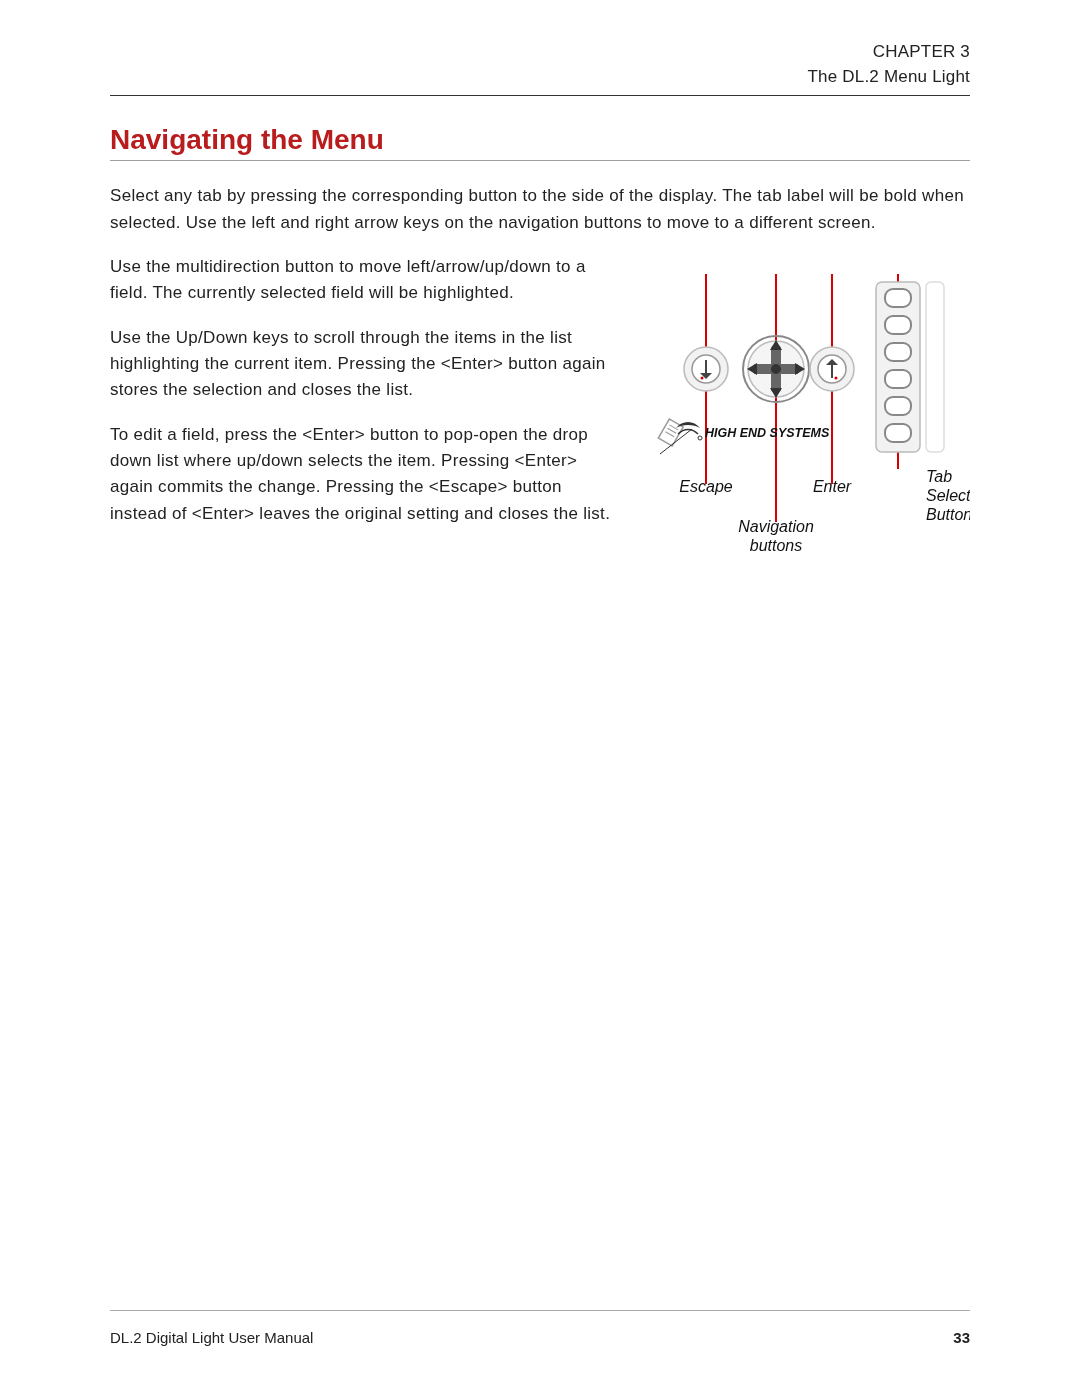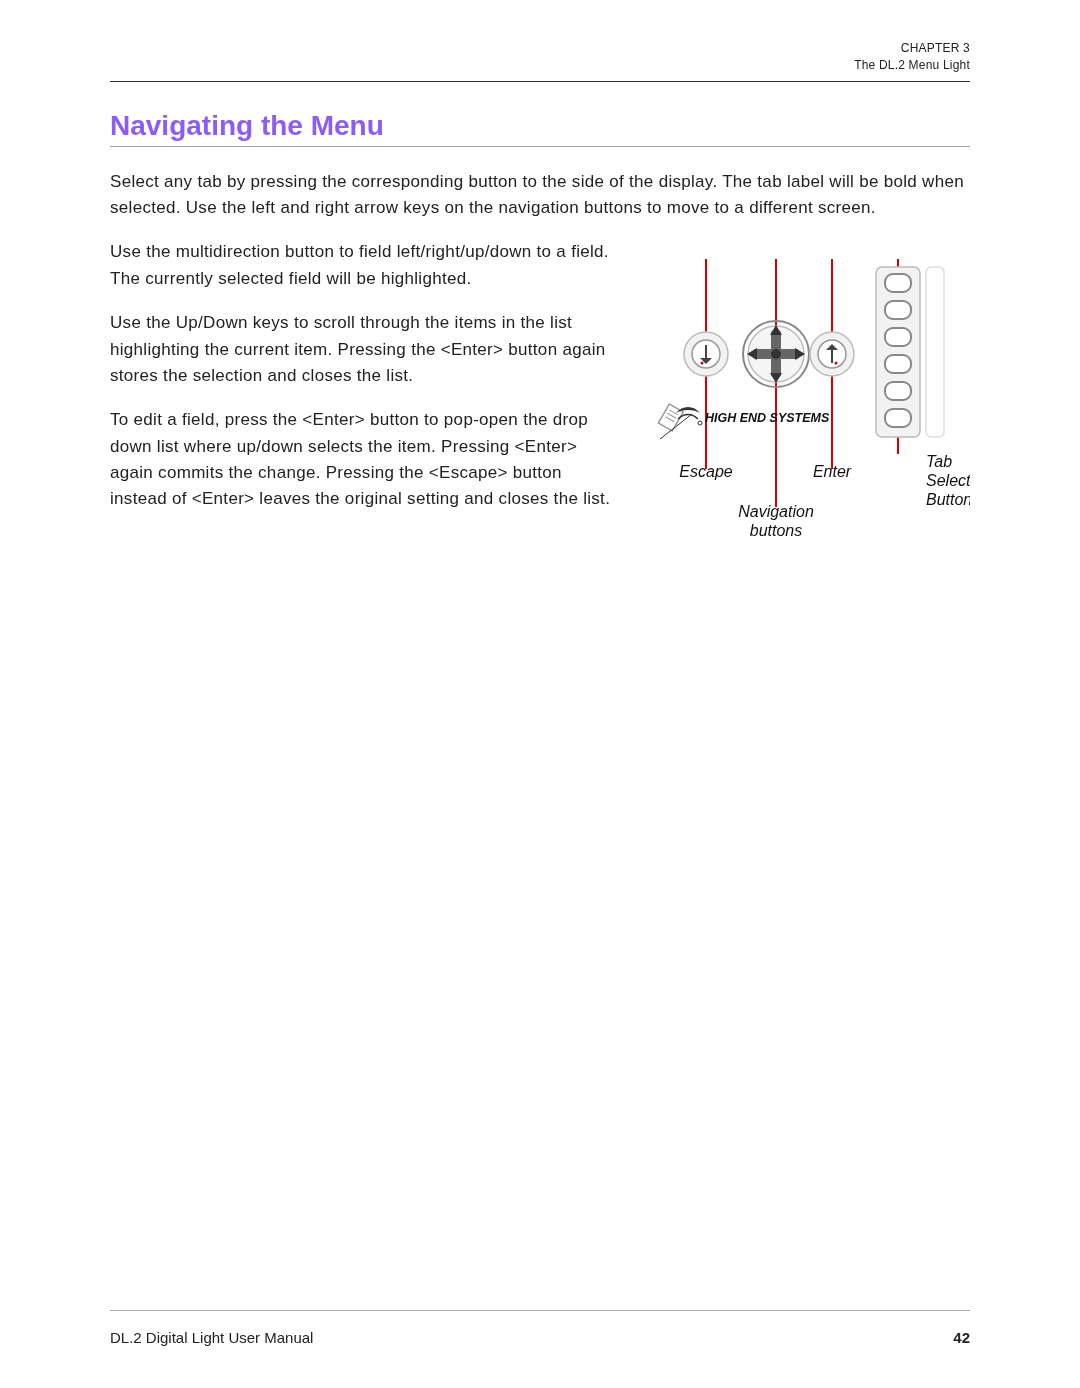--- a/index.html
+++ b/index.html
@@ -12,33 +12,33 @@
     color: #222;
   }
   .page {
     position: relative;
     padding: 40px 110px 0 110px;
     box-sizing: border-box;
     height: 100%;
   }
   .header {
     text-align: right;
-    font-size: 12px;
+    font-size: 17px;
     line-height: 1.45;
     letter-spacing: 0.2px;
     padding-bottom: 6px;
   }
   .header-rule {
     border-top: 1.2px solid #333;
     margin-bottom: 28px;
   }
   .section-title {
     font-family: "Trebuchet MS", Verdana, Arial, sans-serif;
     font-weight: bold;
-    color: #8b5cf6;
+    color: #b91c1c;
     font-size: 28px;
     padding-bottom: 4px;
     border-bottom: 1.2px solid #a0a0a0;
     margin-bottom: 22px;
   }
   .body-text p {
     font-size: 17px;
     line-height: 1.55;
     margin: 16px 0 18px 0;
     letter-spacing: 0.3px;
@@ -152,22 +152,22 @@
         <text x="66" y="238" text-anchor="middle" font-size="16" fill="#111">Escape</text>
         <text x="192" y="238" text-anchor="middle" font-size="16" fill="#111">Enter</text>
         <text x="136" y="278" text-anchor="middle" font-size="16" fill="#111">Navigation</text>
         <text x="136" y="297" text-anchor="middle" font-size="16" fill="#111">buttons</text>
         <text x="286" y="228" font-size="16" fill="#111">Tab</text>
         <text x="286" y="247" font-size="16" fill="#111">Select</text>
         <text x="286" y="266" font-size="16" fill="#111">Buttons</text>
       </svg>
     </div>
 
-    <p>Use the multidirection button to field left/right/up/down to a field. The currently selected field will be highlighted.</p>
+    <p>Use the multidirection button to move left/arrow/up/down to a field. The currently selected field will be highlighted.</p>
     <p>Use the Up/Down keys to scroll through the items in the list highlighting the current item. Pressing the &lt;Enter&gt; button again stores the selection and closes the list.</p>
     <p>To edit a field, press the &lt;Enter&gt; button to pop-open the drop down list where up/down selects the item. Pressing &lt;Enter&gt; again commits the change. Pressing the &lt;Escape&gt; button instead of &lt;Enter&gt; leaves the original setting and closes the list.</p>
   </div>
 
   <div class="footer">
     <span>DL.2 Digital Light User Manual</span>
-    <span class="pg">42</span>
+    <span class="pg">33</span>
   </div>
 </div>
 
 </body></html>

